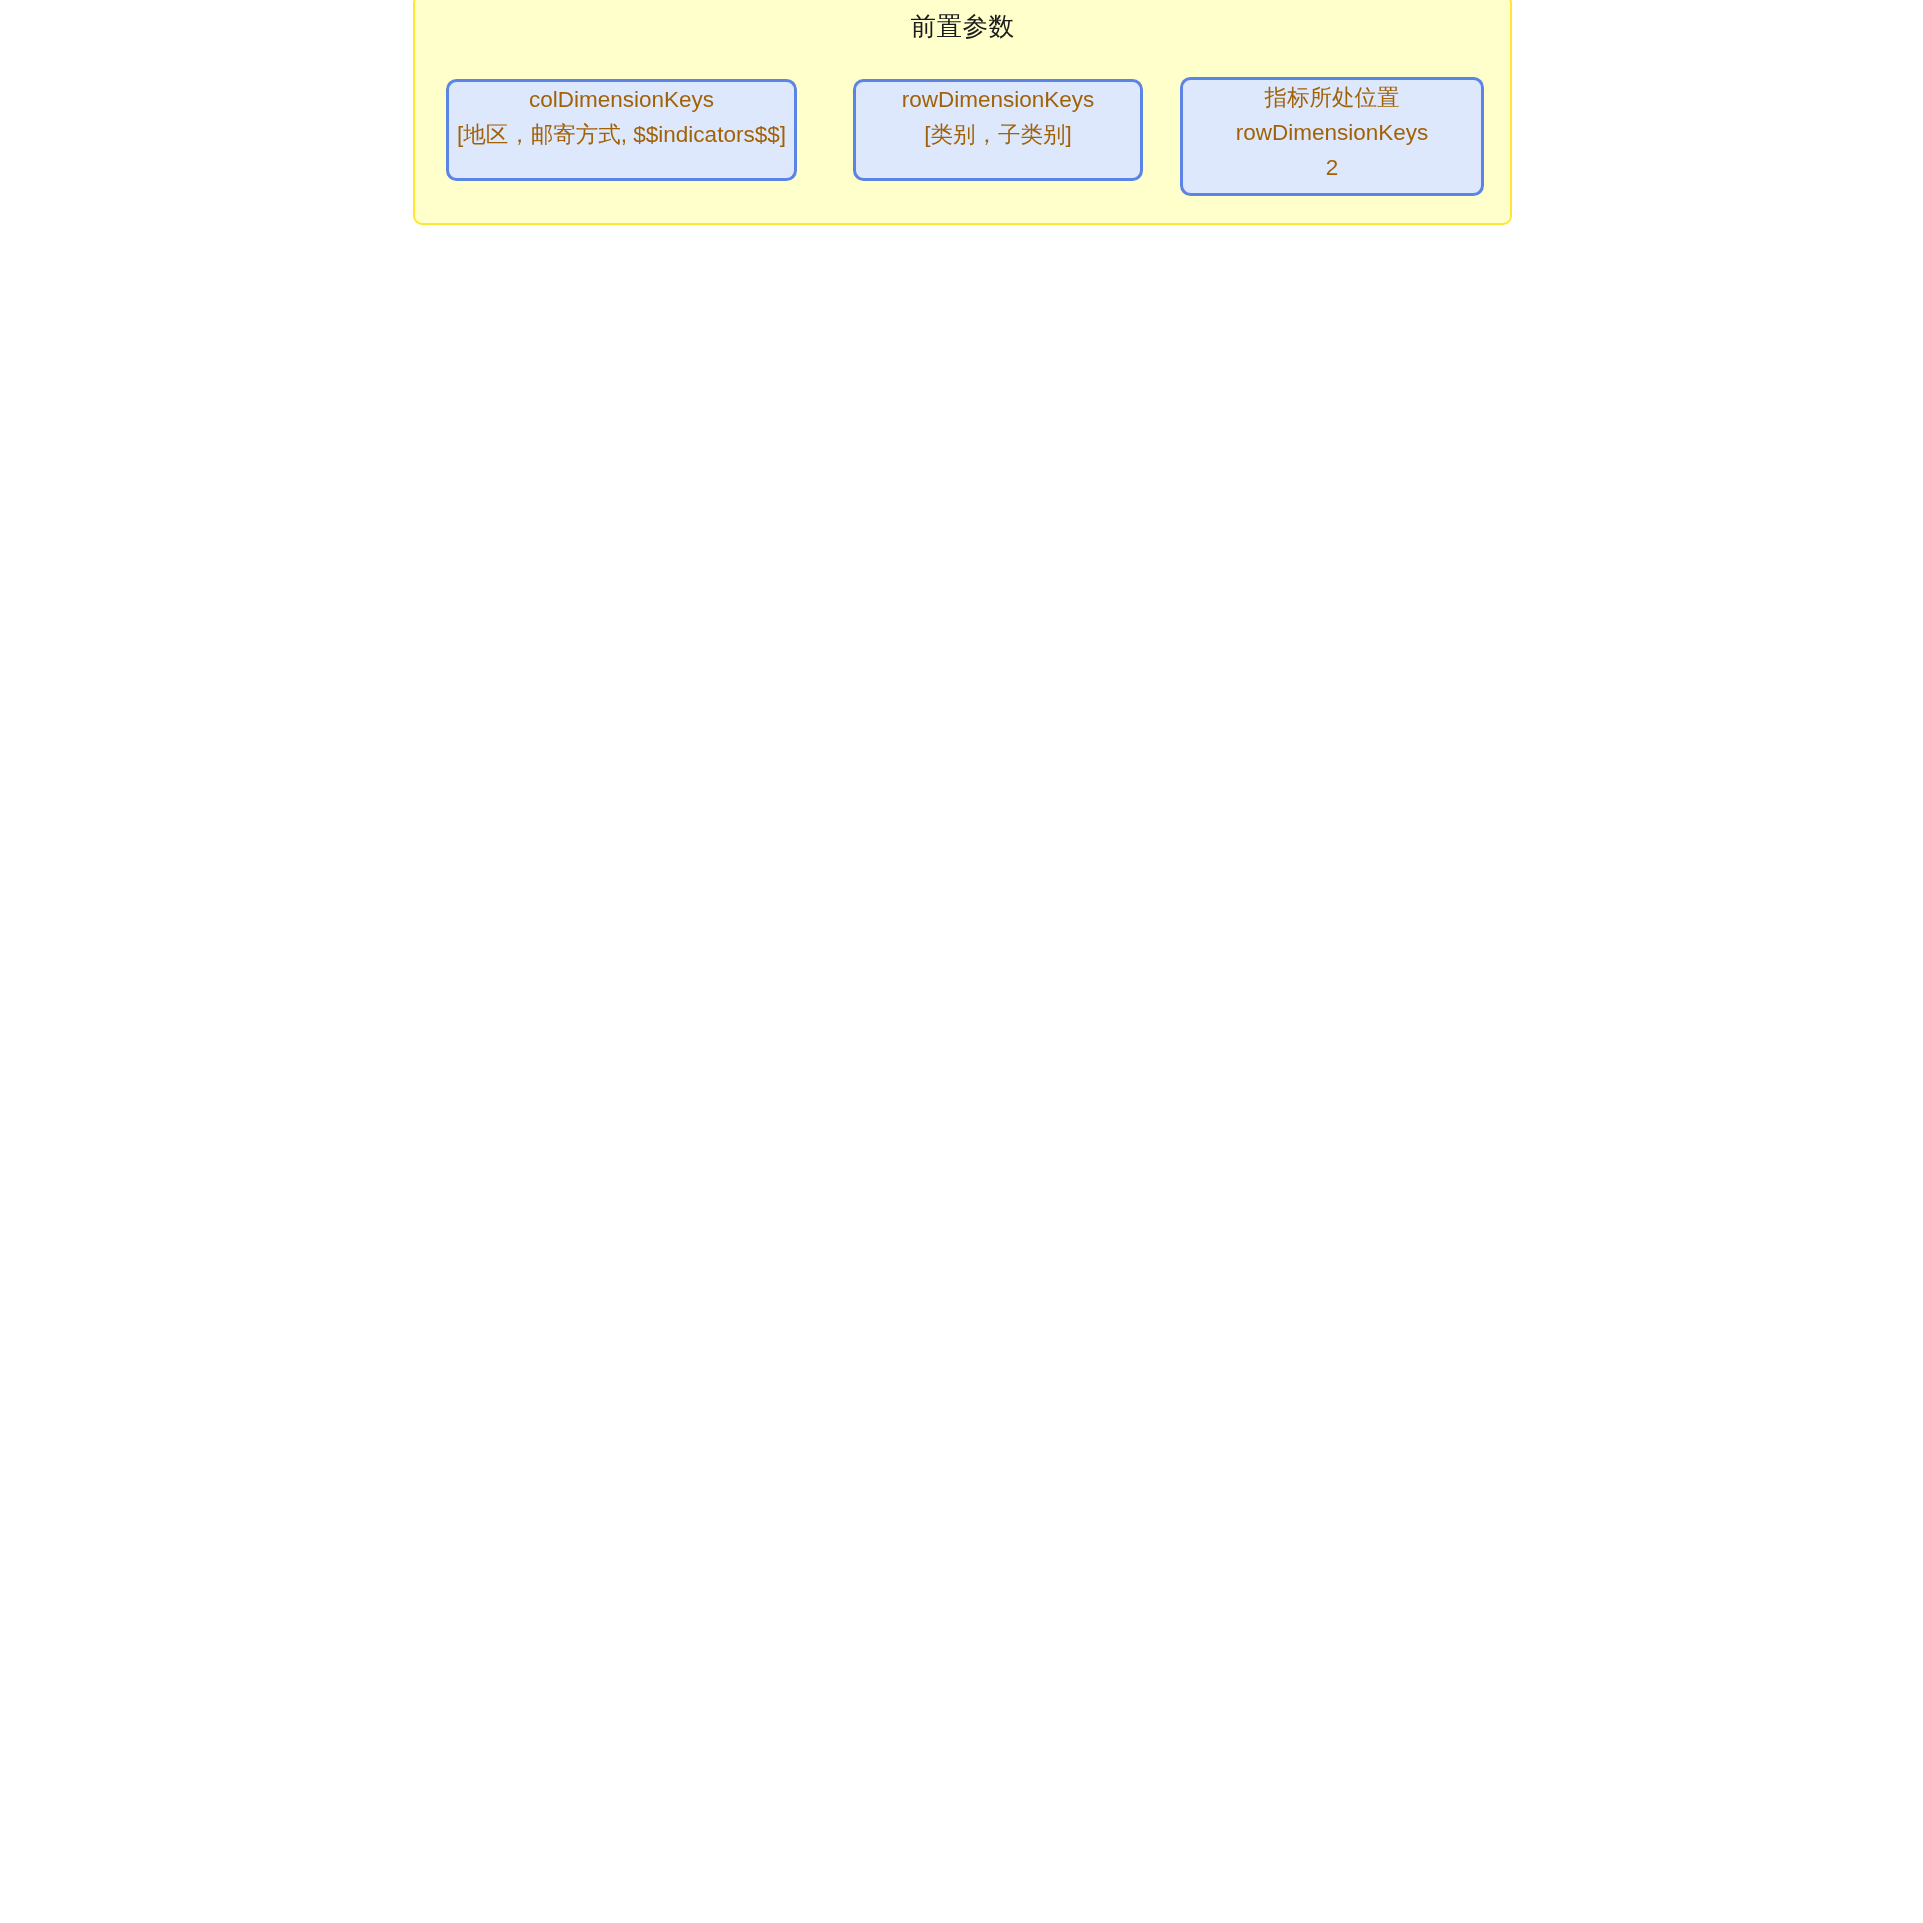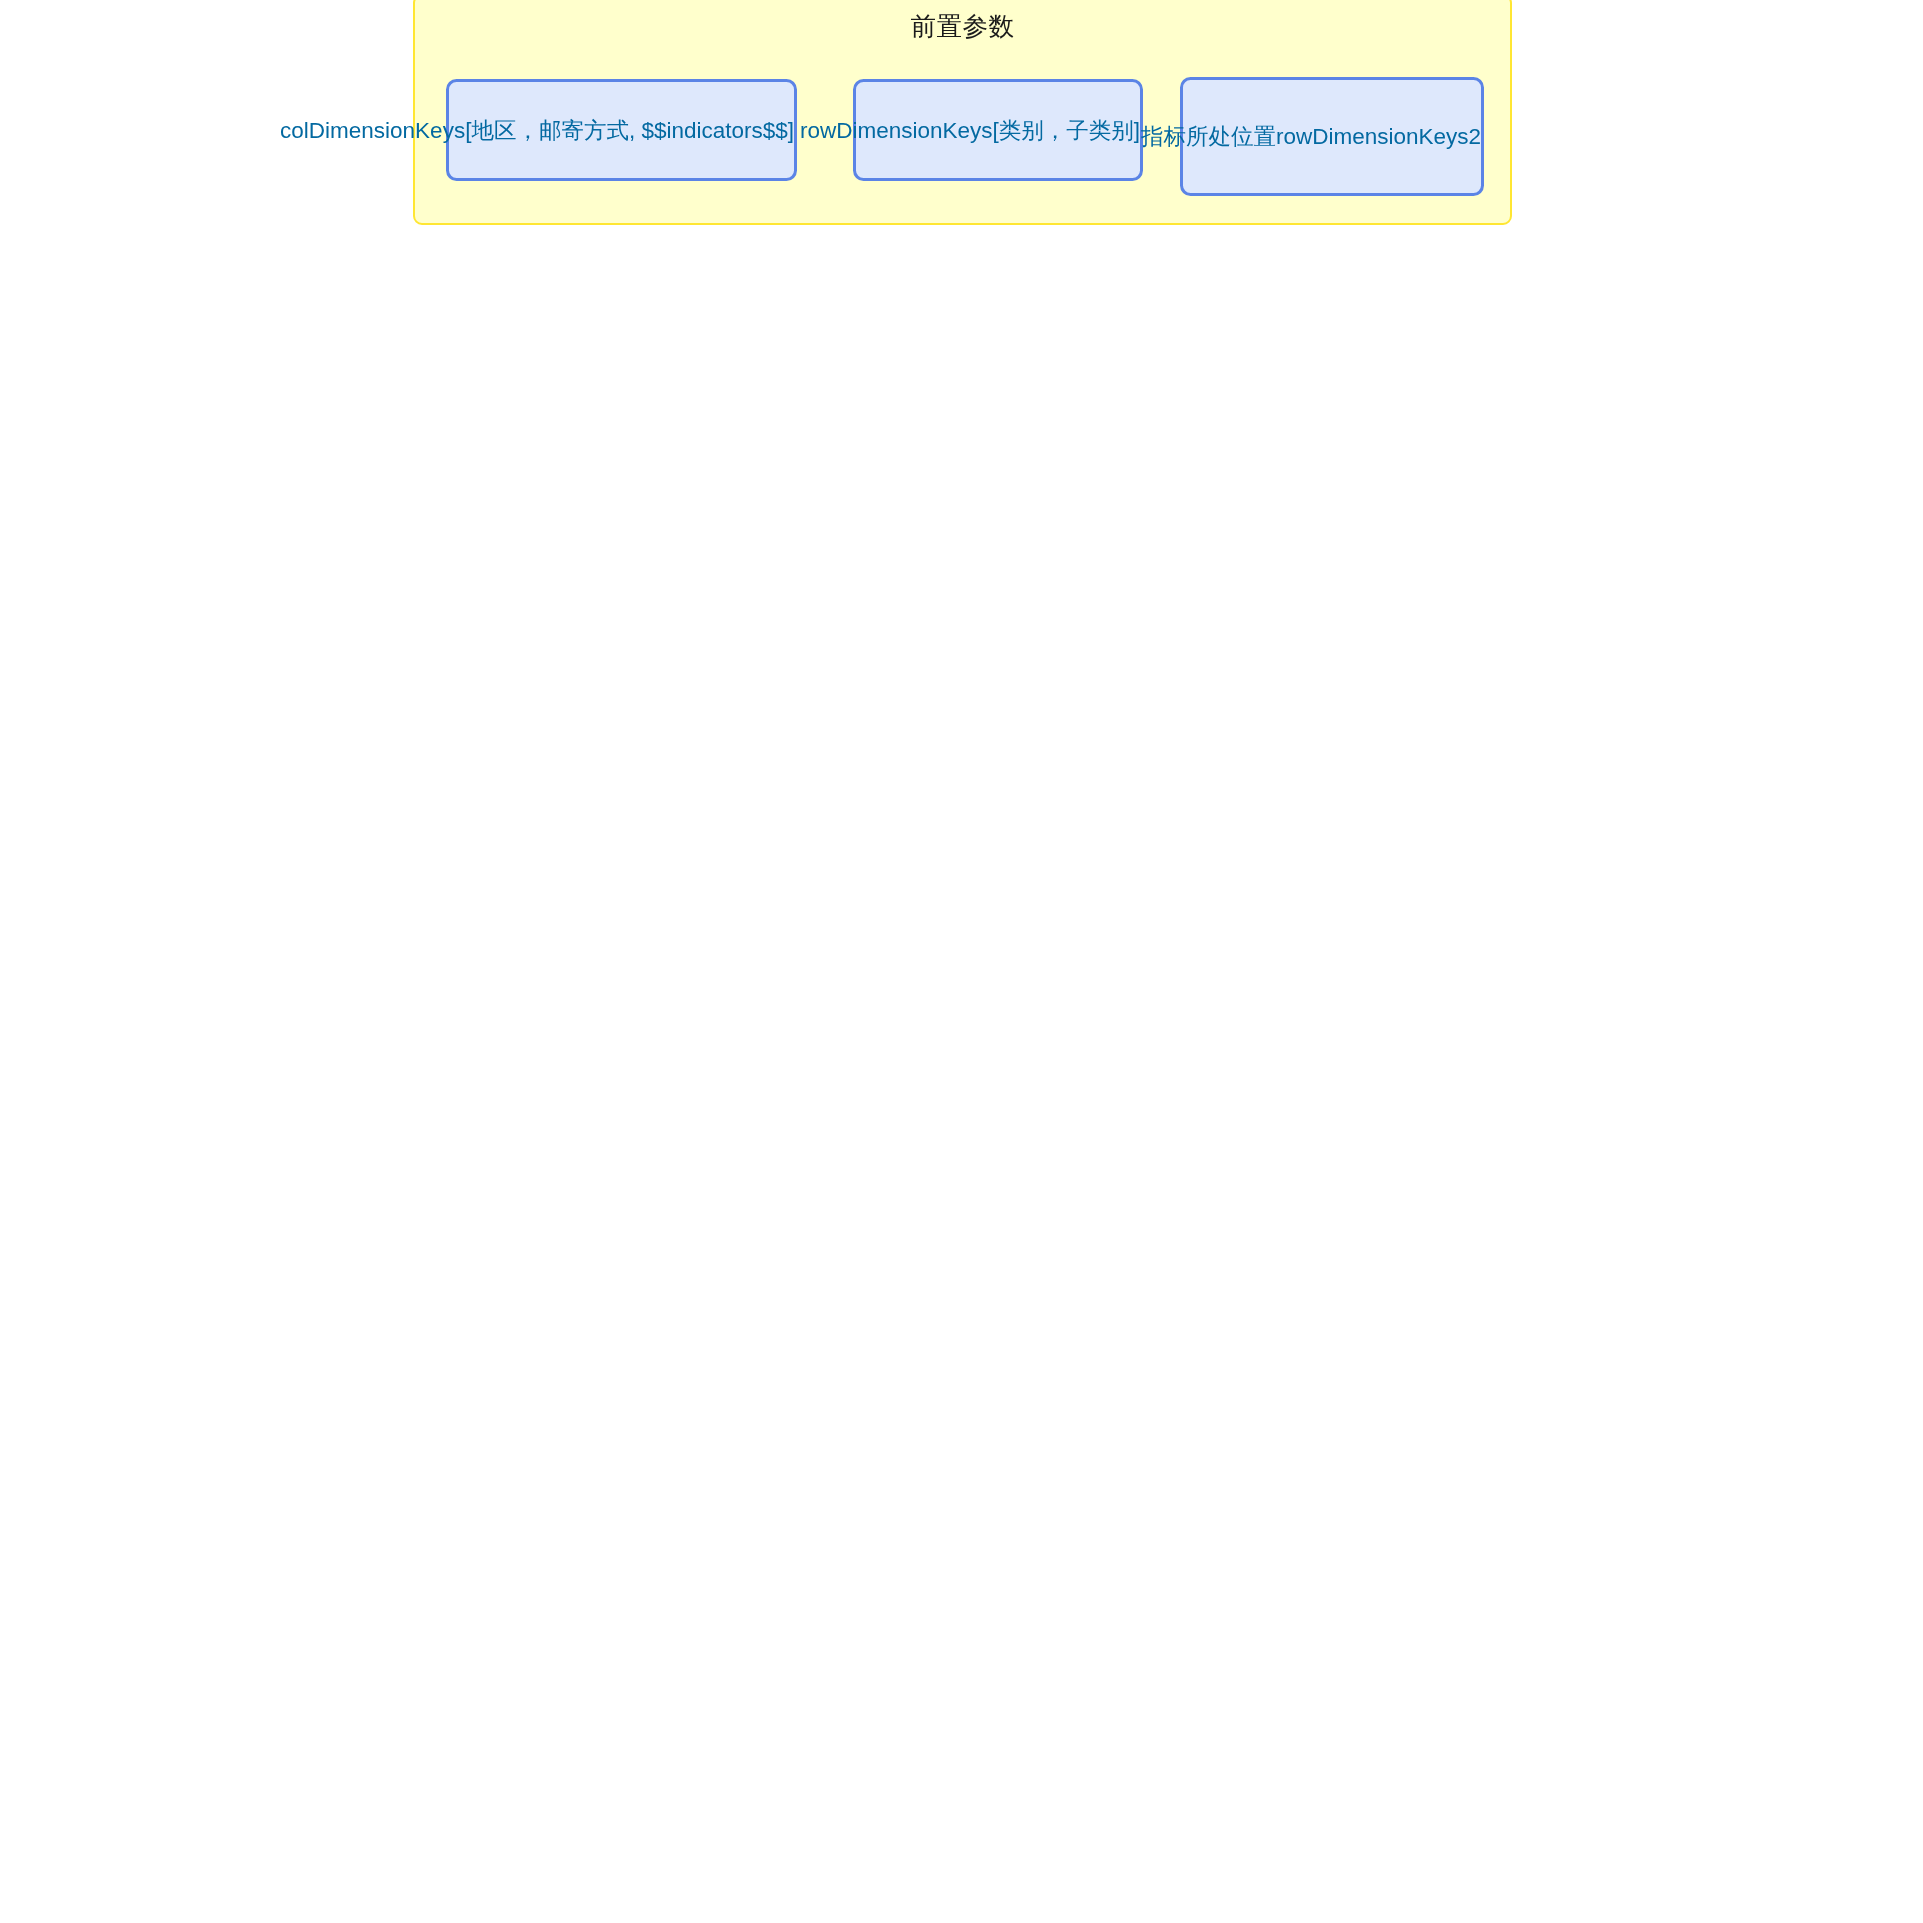--- a/index.html
+++ b/index.html
@@ -60,25 +60,25 @@
     height: 100%;
   }
 
   .node-box {
     position: absolute;
     box-sizing: border-box;
     background: #DEE8FC;
     border: 3px solid #5B84E6;
     border-radius: 10.5px;
     display: flex;
-    flex-direction: row;
+    flex-direction: column;
     align-items: center;
-    justify-content: flex-end;
+    justify-content: flex-start;
     text-align: center;
-    color: #0369a1;
+    color: #a16207;
     font-size: 22.5px;
     line-height: 35px;
   }
 
   .node-line {
     display: block;
     white-space: nowrap;
   }
 
   

